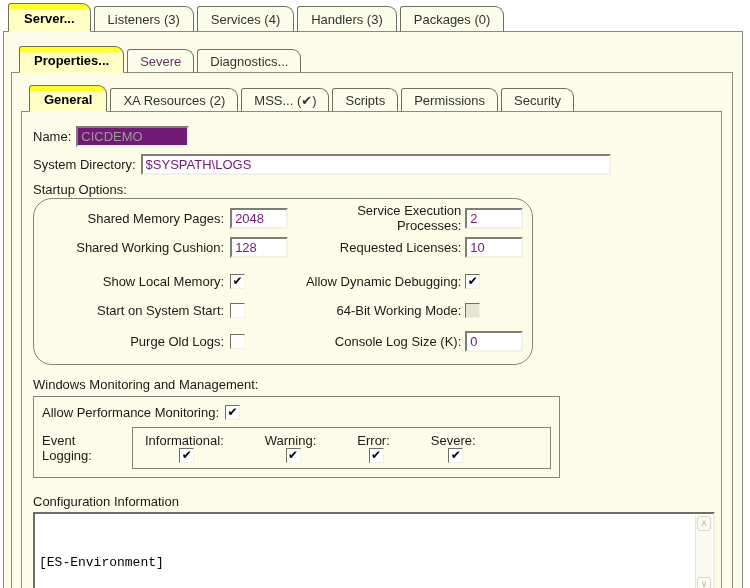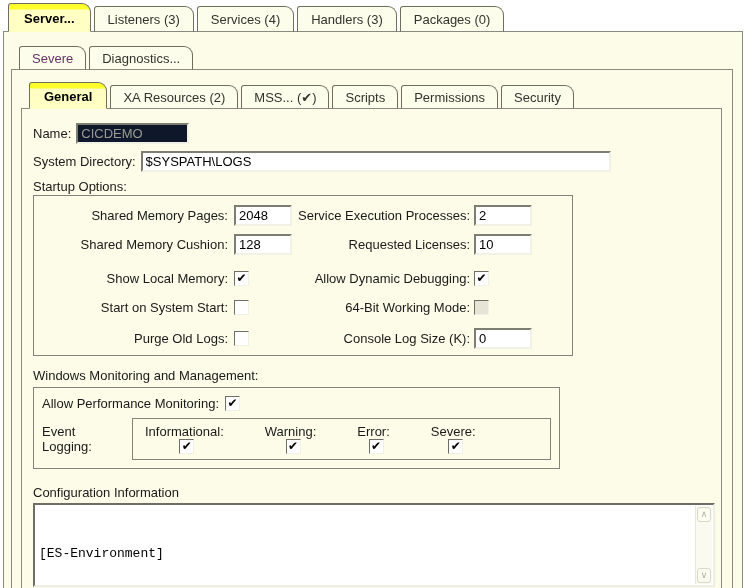--- a/index.html
+++ b/index.html
@@ -29,31 +29,31 @@
   .l2row, .l3row { padding-left:8px; }
   
   .pane { background:#fcfce8; border:1px solid #8a8a7e; border-bottom:none; box-sizing:border-box; }
   .l1pane { margin:0 7px 0 3px; height:640px; padding:14px 9px 0 7px; }
   .l2pane { height:600px; padding:12px 10px 0 9px; }
   .l3pane { height:560px; padding:13px 8px 0 11px; }
   
   .frow { display:flex; align-items:center; height:22px; }
   .frow .flab { margin-right:5px; }
   .tin {
-    background:#fff; color:#000000; height:21px; padding:1px 3px; box-sizing:border-box;
+    background:#fff; color:#701a75; height:21px; padding:1px 3px; box-sizing:border-box;
     font-family:"Liberation Sans","DejaVu Sans",sans-serif; font-size:13px;
     border:2px solid; border-color:#7d7d72 #f1f1e6 #f1f1e6 #7d7d72; outline:none;
   }
-  .tin.ro { background:#0f172a; color:#9b9b93; }
+  .tin.ro { background:#701a75; color:#9b9b93; }
   .name-in { width:113px; }
   .sys-in { width:470px; }
   .num { width:58px; }
   .sec-title { margin:7px 0 1px; }
   .box { border:1px solid #83837a; box-sizing:border-box; }
-  .startup-box { width:540px; padding:8px 6px 6px; }
+  .startup-box { width:500px; padding:8px 6px 12px;border-radius:19px; }
   .srow { display:flex; align-items:center; margin-bottom:7px; height:22px; }
   .cbrow { height:18px; margin-bottom:11px; }
   .srow.mt { margin-top:14px; }
   .srow:last-child { margin-bottom:0; }
   .lab1 { width:188px; text-align:right; margin-right:6px; }
   .slot { width:62px; display:flex; align-items:center; }
   .lab2 { width:174px; text-align:right; margin-right:4px; }
   
   .cb {
     display:inline-block; width:13px; height:13px; background:#fff; cursor:default;
@@ -116,20 +116,23 @@
         <span>Handlers (3)</span>
       </div>
     <div class="tab">
         <span>Packages (0)</span>
       </div>
   </div>
 
   <div class="pane l1pane">
 
     <div class="tabrow l2row">
+      <div class="tab active">
+          <span>Properties...</span>
+        </div>
       <div class="tab purple">
           <span>Severe</span>
         </div>
       <div class="tab">
           <span>Diagnostics...</span>
         </div>
     </div>
 
     <div class="pane l2pane">
 
@@ -172,21 +175,21 @@
             <span class="lab1">Shared Memory Pages:</span>
             <span class="slot">
                 <input class="tin num" value="2048" style="">
               </span>
             <span class="lab2">Service Execution Processes:</span>
             <span class="slot">
                 <input class="tin num" value="2" style="">
               </span>
           </div>
           <div class="srow">
-            <span class="lab1">Shared Memory Cushion:</span>
+            <span class="lab1">Shared Working Cushion:</span>
             <span class="slot">
                 <input class="tin num" value="128" style="">
               </span>
             <span class="lab2">Requested Licenses:</span>
             <span class="slot">
                 <input class="tin num" value="10" style="">
               </span>
           </div>
           <div class="srow cbrow mt">
             <span class="lab1">Show Local Memory:</span>

